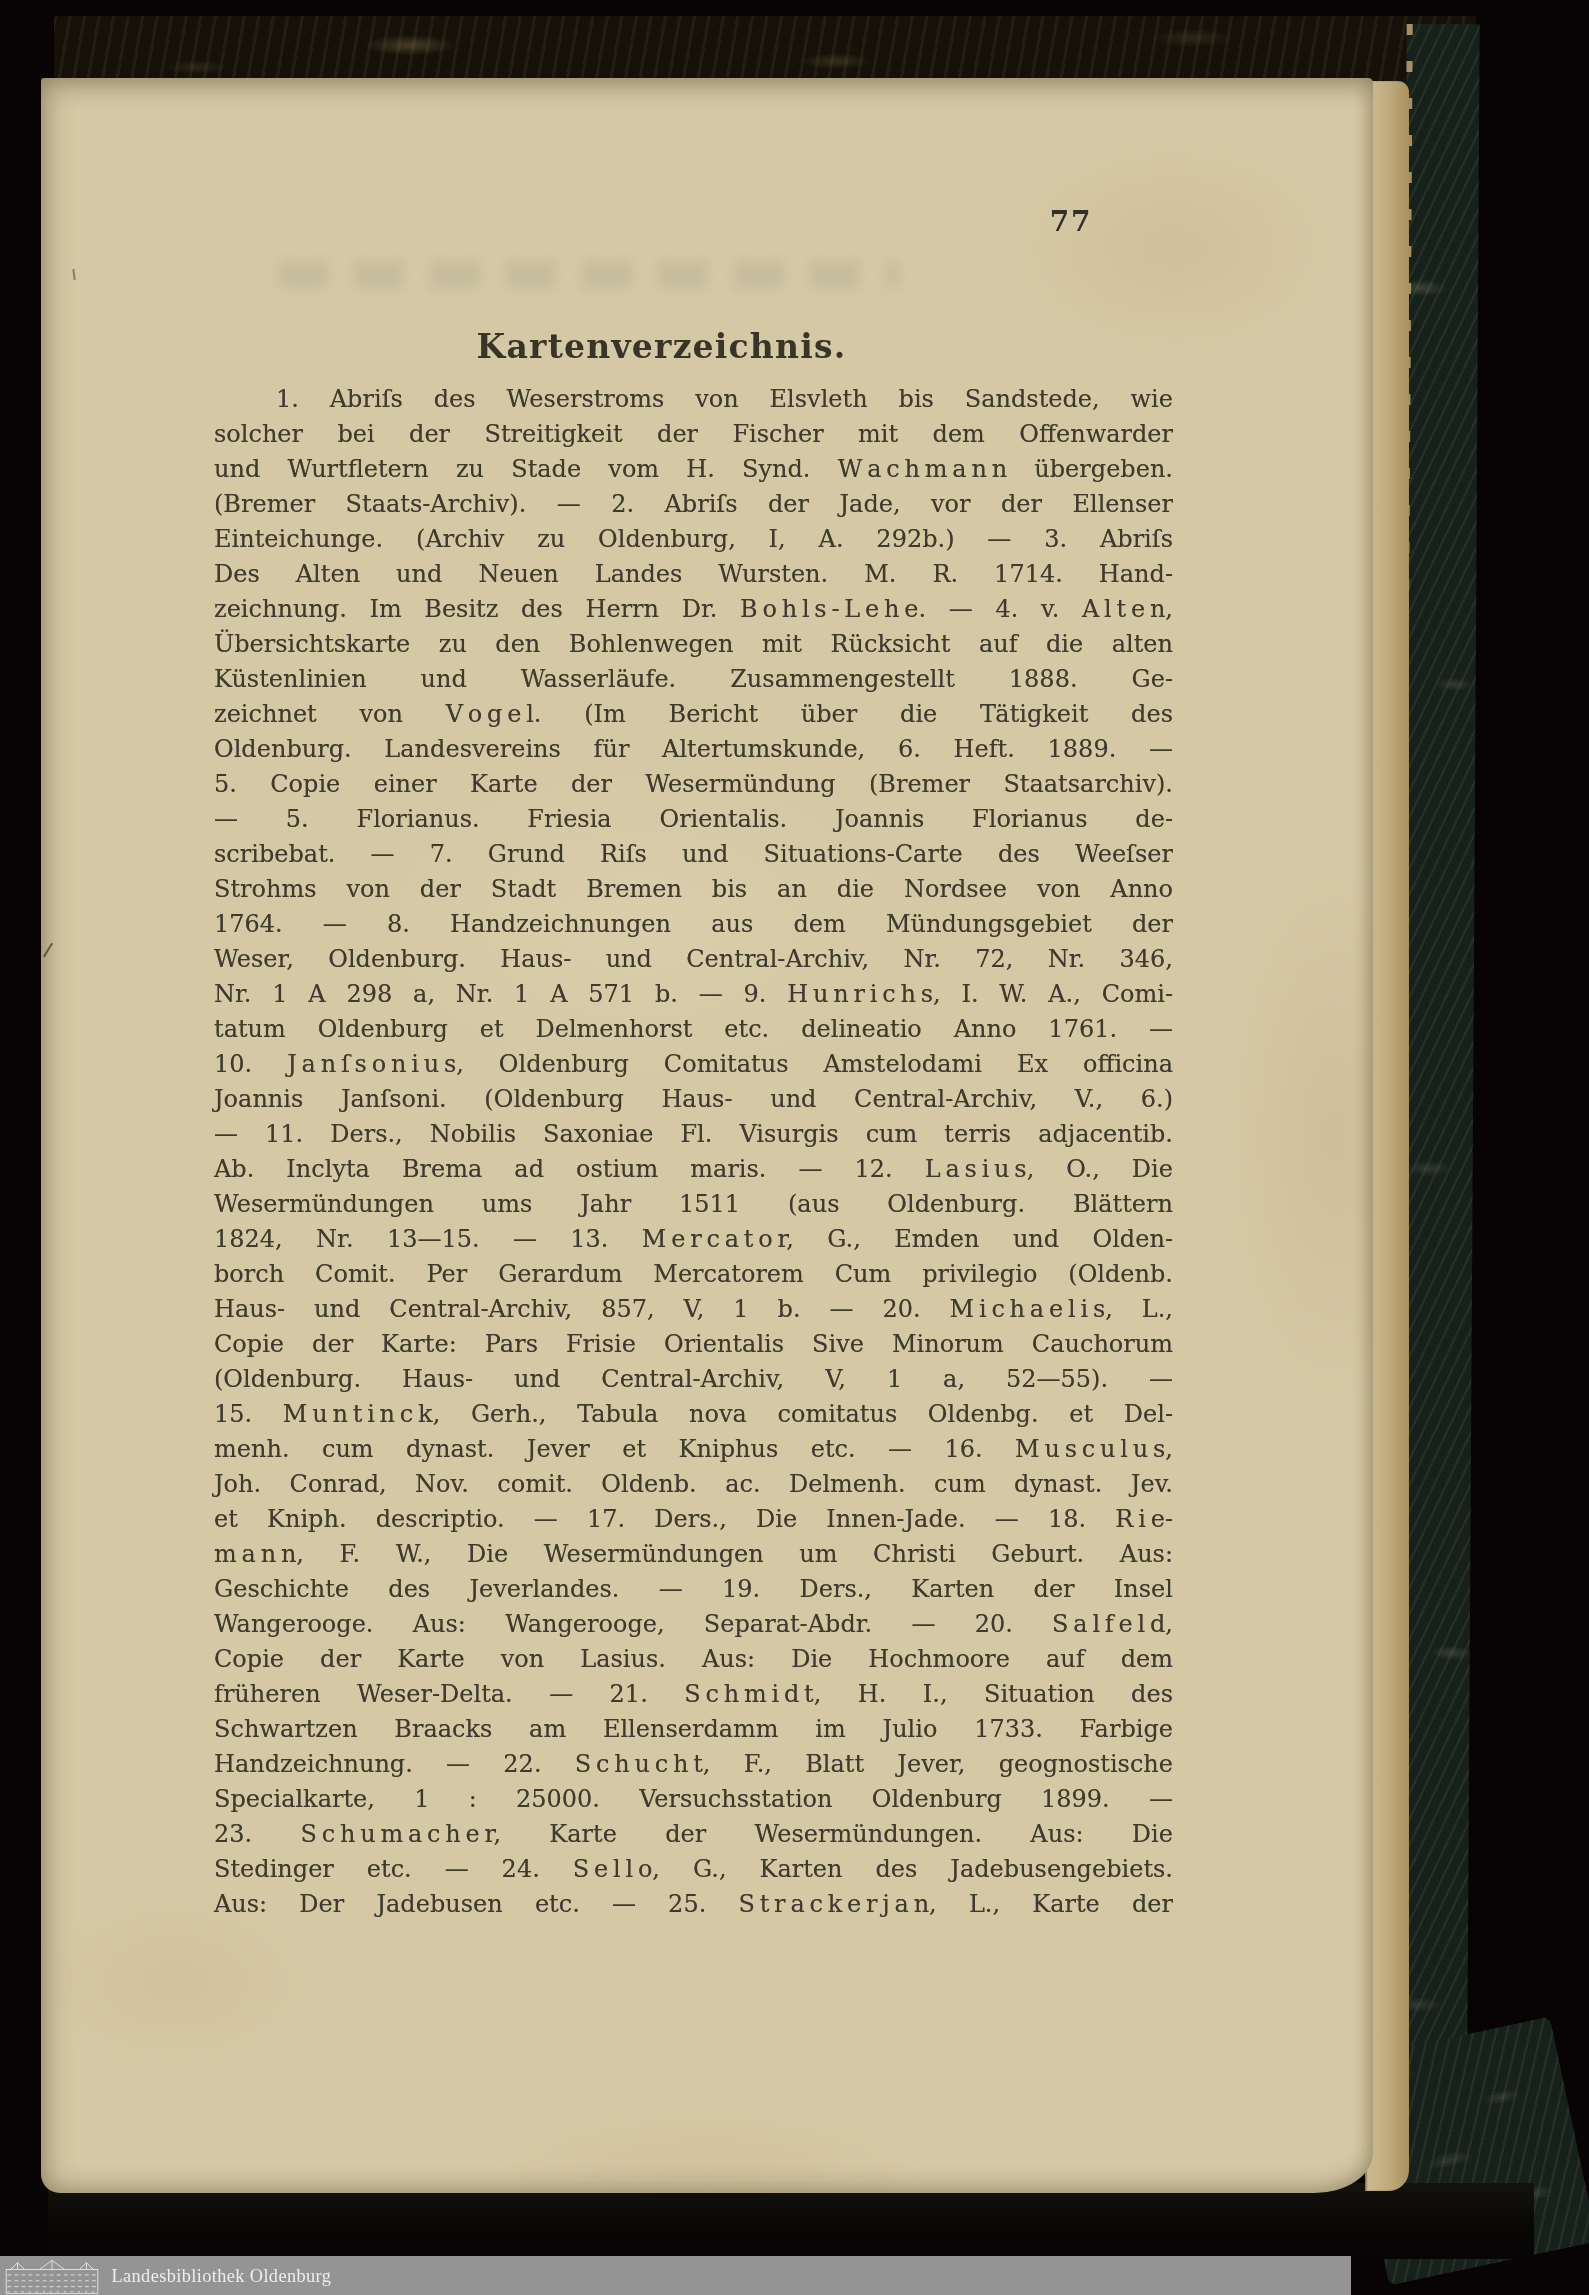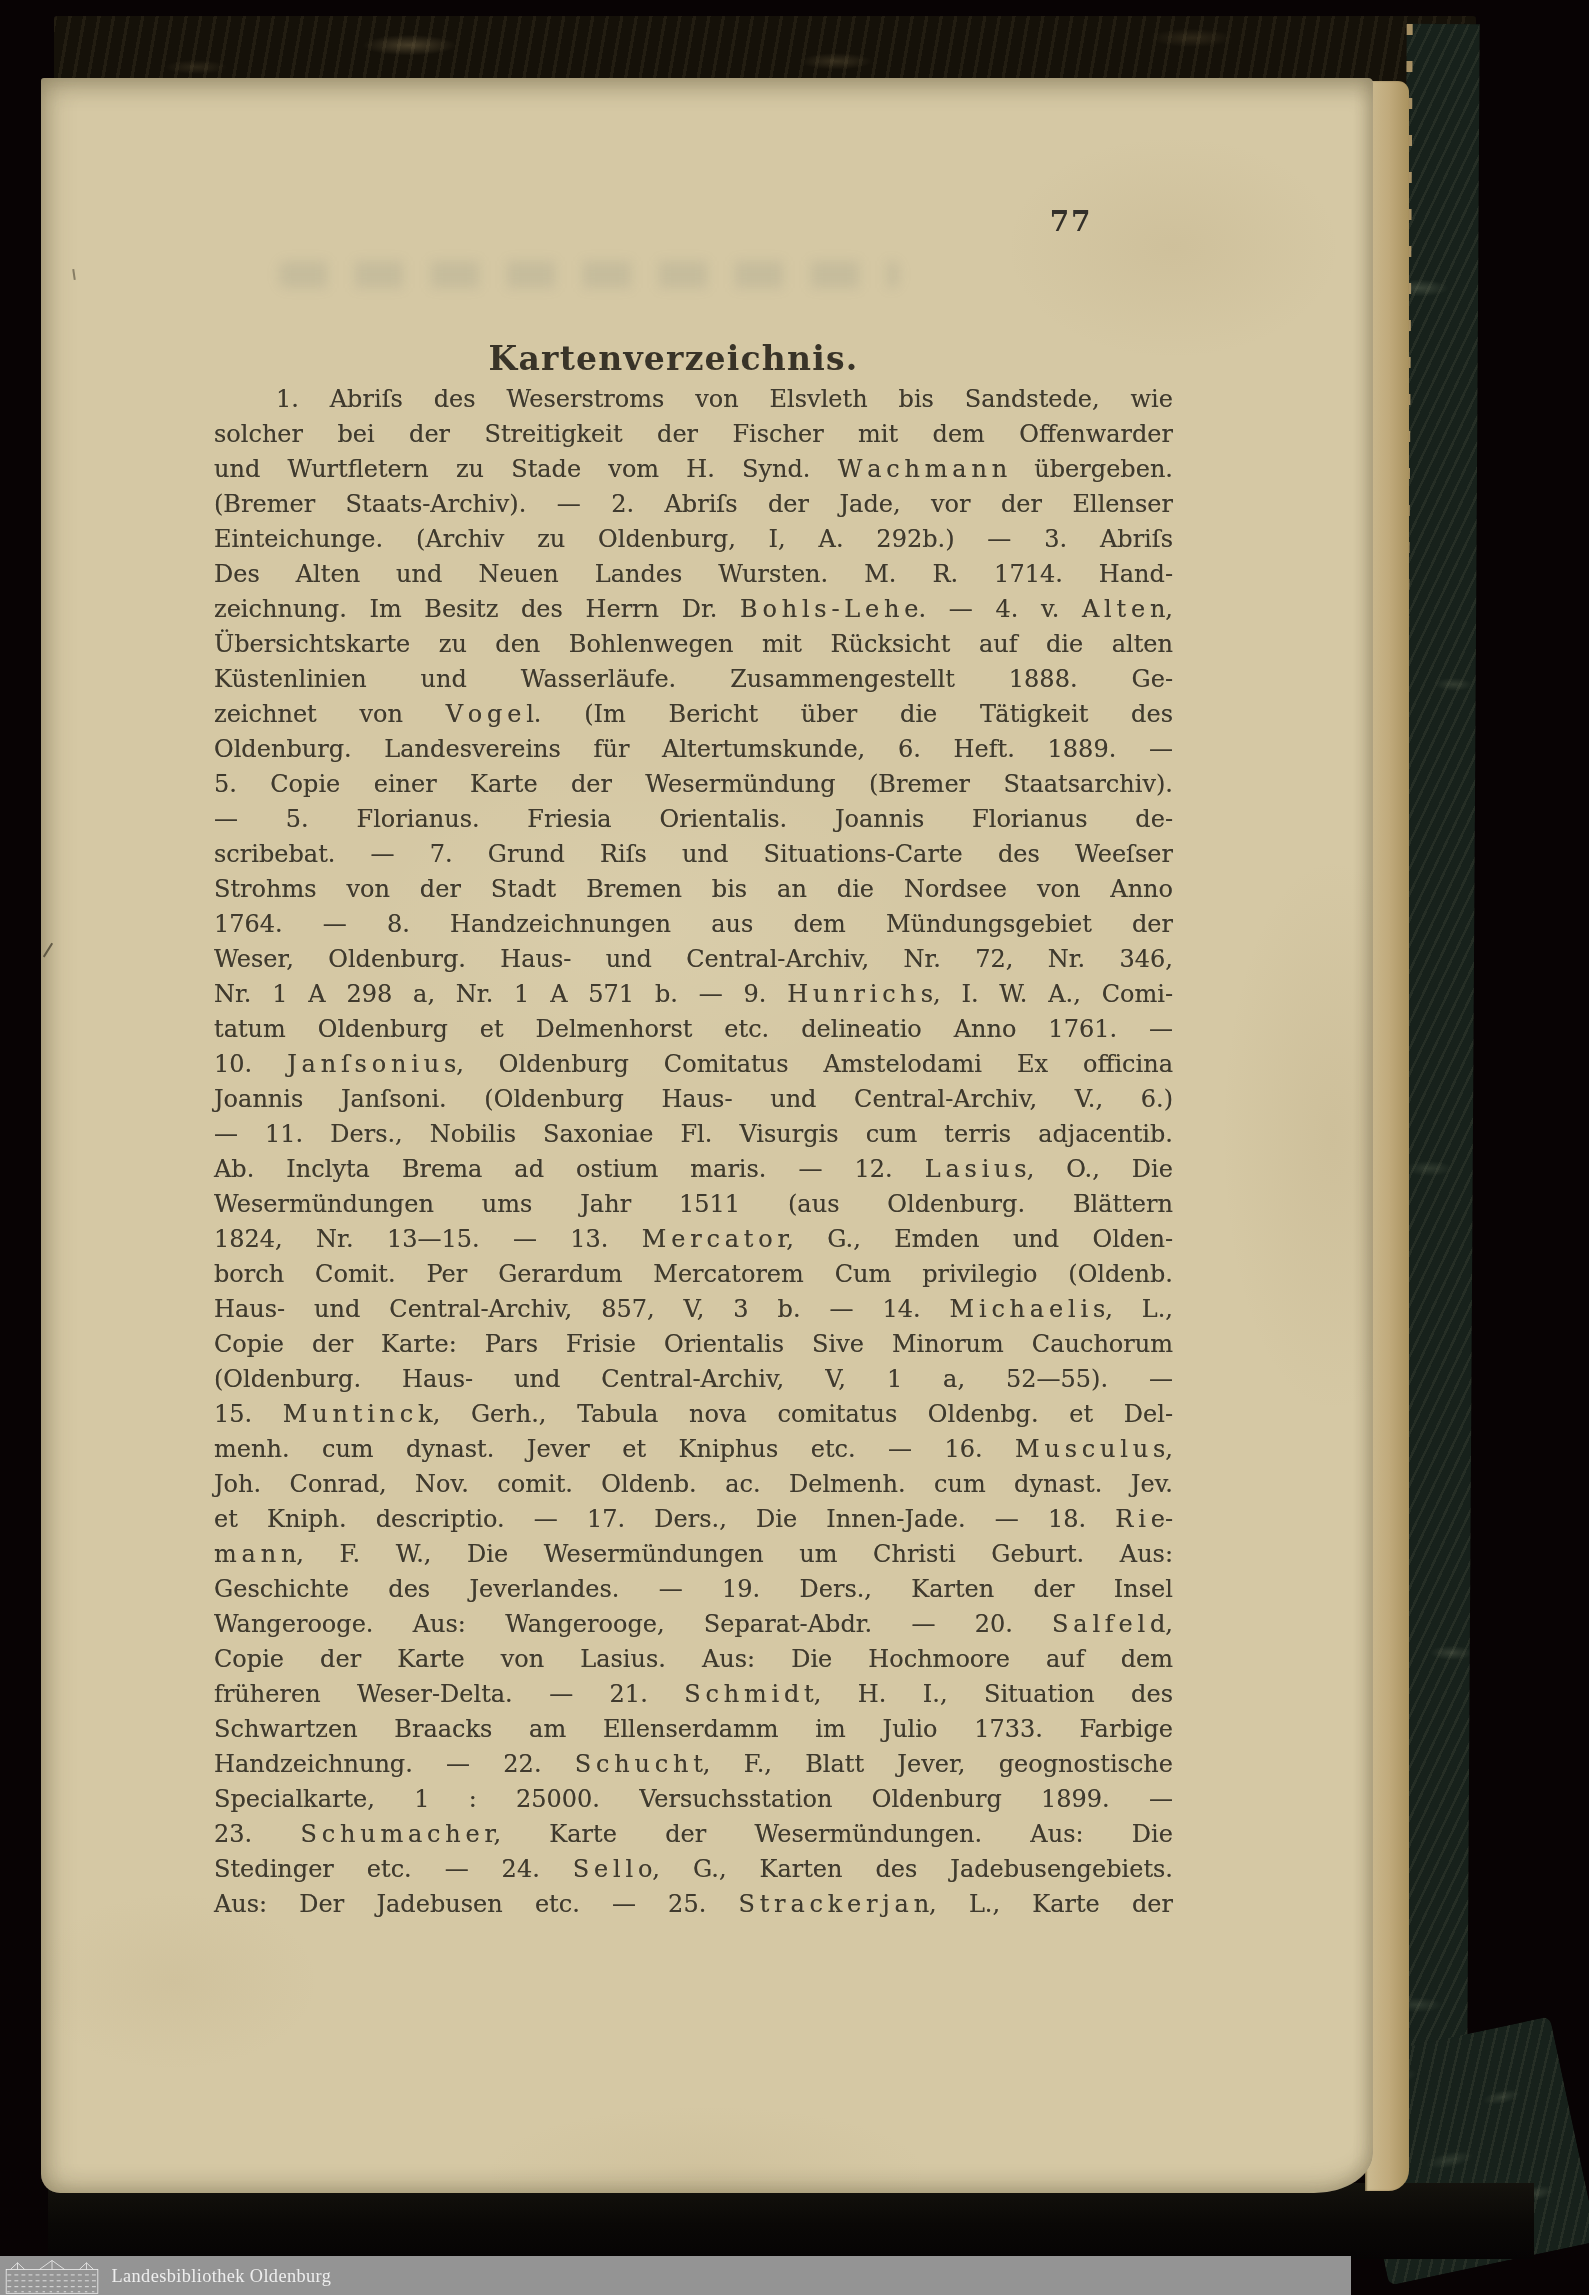--- a/index.html
+++ b/index.html
@@ -78,21 +78,21 @@
       inset -6.4px 0 14.3px rgba(70,58,34,.12),
       inset 0 -11px 19px rgba(70,58,34,.15);
   }
 
   .page-number{
     position:absolute;left:132px;top:127px;width:959px;
     text-align:right;padding-right:40px;box-sizing:border-box;
     font-size:28px;font-weight:bold;letter-spacing:1.6px;color:#33302a;
   }
   .heading{
-    position:absolute;left:141px;top:249px;width:959px;margin:12px;
+    position:absolute;left:141px;top:249px;width:959px;margin:0;
     text-align:center;font-size:33px;font-weight:bold;letter-spacing:1.2px;
     color:#393428;
   }
   .ghost{
     left:238px;top:183px;width:620px;height:27px;
     background:repeating-linear-gradient(90deg, rgba(108,120,112,.14) 0 48px, transparent 48px 76px);
     filter:blur(5.6px);border-radius:8px;
   }
   .body-text{
     position:absolute;left:141px;top:304px;width:959px;
@@ -161,21 +161,21 @@
         <div class="line">Weser, Oldenburg. Haus- und Central-Archiv, Nr. 72, Nr. 346,</div>
         <div class="line">Nr. 1 A 298 a, Nr. 1 A 571 b. — 9. H u n r i c h s, I. W. A., Comi-</div>
         <div class="line">tatum Oldenburg et Delmenhorst etc. delineatio Anno 1761. —</div>
         <div class="line">10. J a n ſ s o n i u s, Oldenburg Comitatus Amstelodami Ex officina</div>
         <div class="line">Joannis Janſsoni. (Oldenburg Haus- und Central-Archiv, V., 6.)</div>
         <div class="line">— 11. Ders., Nobilis Saxoniae Fl. Visurgis cum terris adjacentib.</div>
         <div class="line">Ab. Inclyta Brema ad ostium maris. — 12. L a s i u s, O., Die</div>
         <div class="line">Wesermündungen ums Jahr 1511 (aus Oldenburg. Blättern</div>
         <div class="line">1824, Nr. 13—15. — 13. M e r c a t o r, G., Emden und Olden-</div>
         <div class="line">borch Comit. Per Gerardum Mercatorem Cum privilegio (Oldenb.</div>
-        <div class="line">Haus- und Central-Archiv, 857, V, 3 b. — 14. M i c h a e l i s, L.,</div>
+        <div class="line">Haus- und Central-Archiv, 857, V, 1 b. — 20. M i c h a e l i s, L.,</div>
         <div class="line">Copie der Karte: Pars Frisie Orientalis Sive Minorum Cauchorum</div>
         <div class="line">(Oldenburg. Haus- und Central-Archiv, V, 1 a, 52—55). —</div>
         <div class="line">15. M u n t i n c k, Gerh., Tabula nova comitatus Oldenbg. et Del-</div>
         <div class="line">menh. cum dynast. Jever et Kniphus etc. — 16. M u s c u l u s,</div>
         <div class="line">Joh. Conrad, Nov. comit. Oldenb. ac. Delmenh. cum dynast. Jev.</div>
         <div class="line">et Kniph. descriptio. — 17. Ders., Die Innen-Jade. — 18. R i e-</div>
         <div class="line">m a n n, F. W., Die Wesermündungen um Christi Geburt. Aus:</div>
         <div class="line">Geschichte des Jeverlandes. — 19. Ders., Karten der Insel</div>
         <div class="line">Wangerooge. Aus: Wangerooge, Separat-Abdr. — 20. S a l f e l d,</div>
         <div class="line">Copie der Karte von Lasius. Aus: Die Hochmoore auf dem</div>

